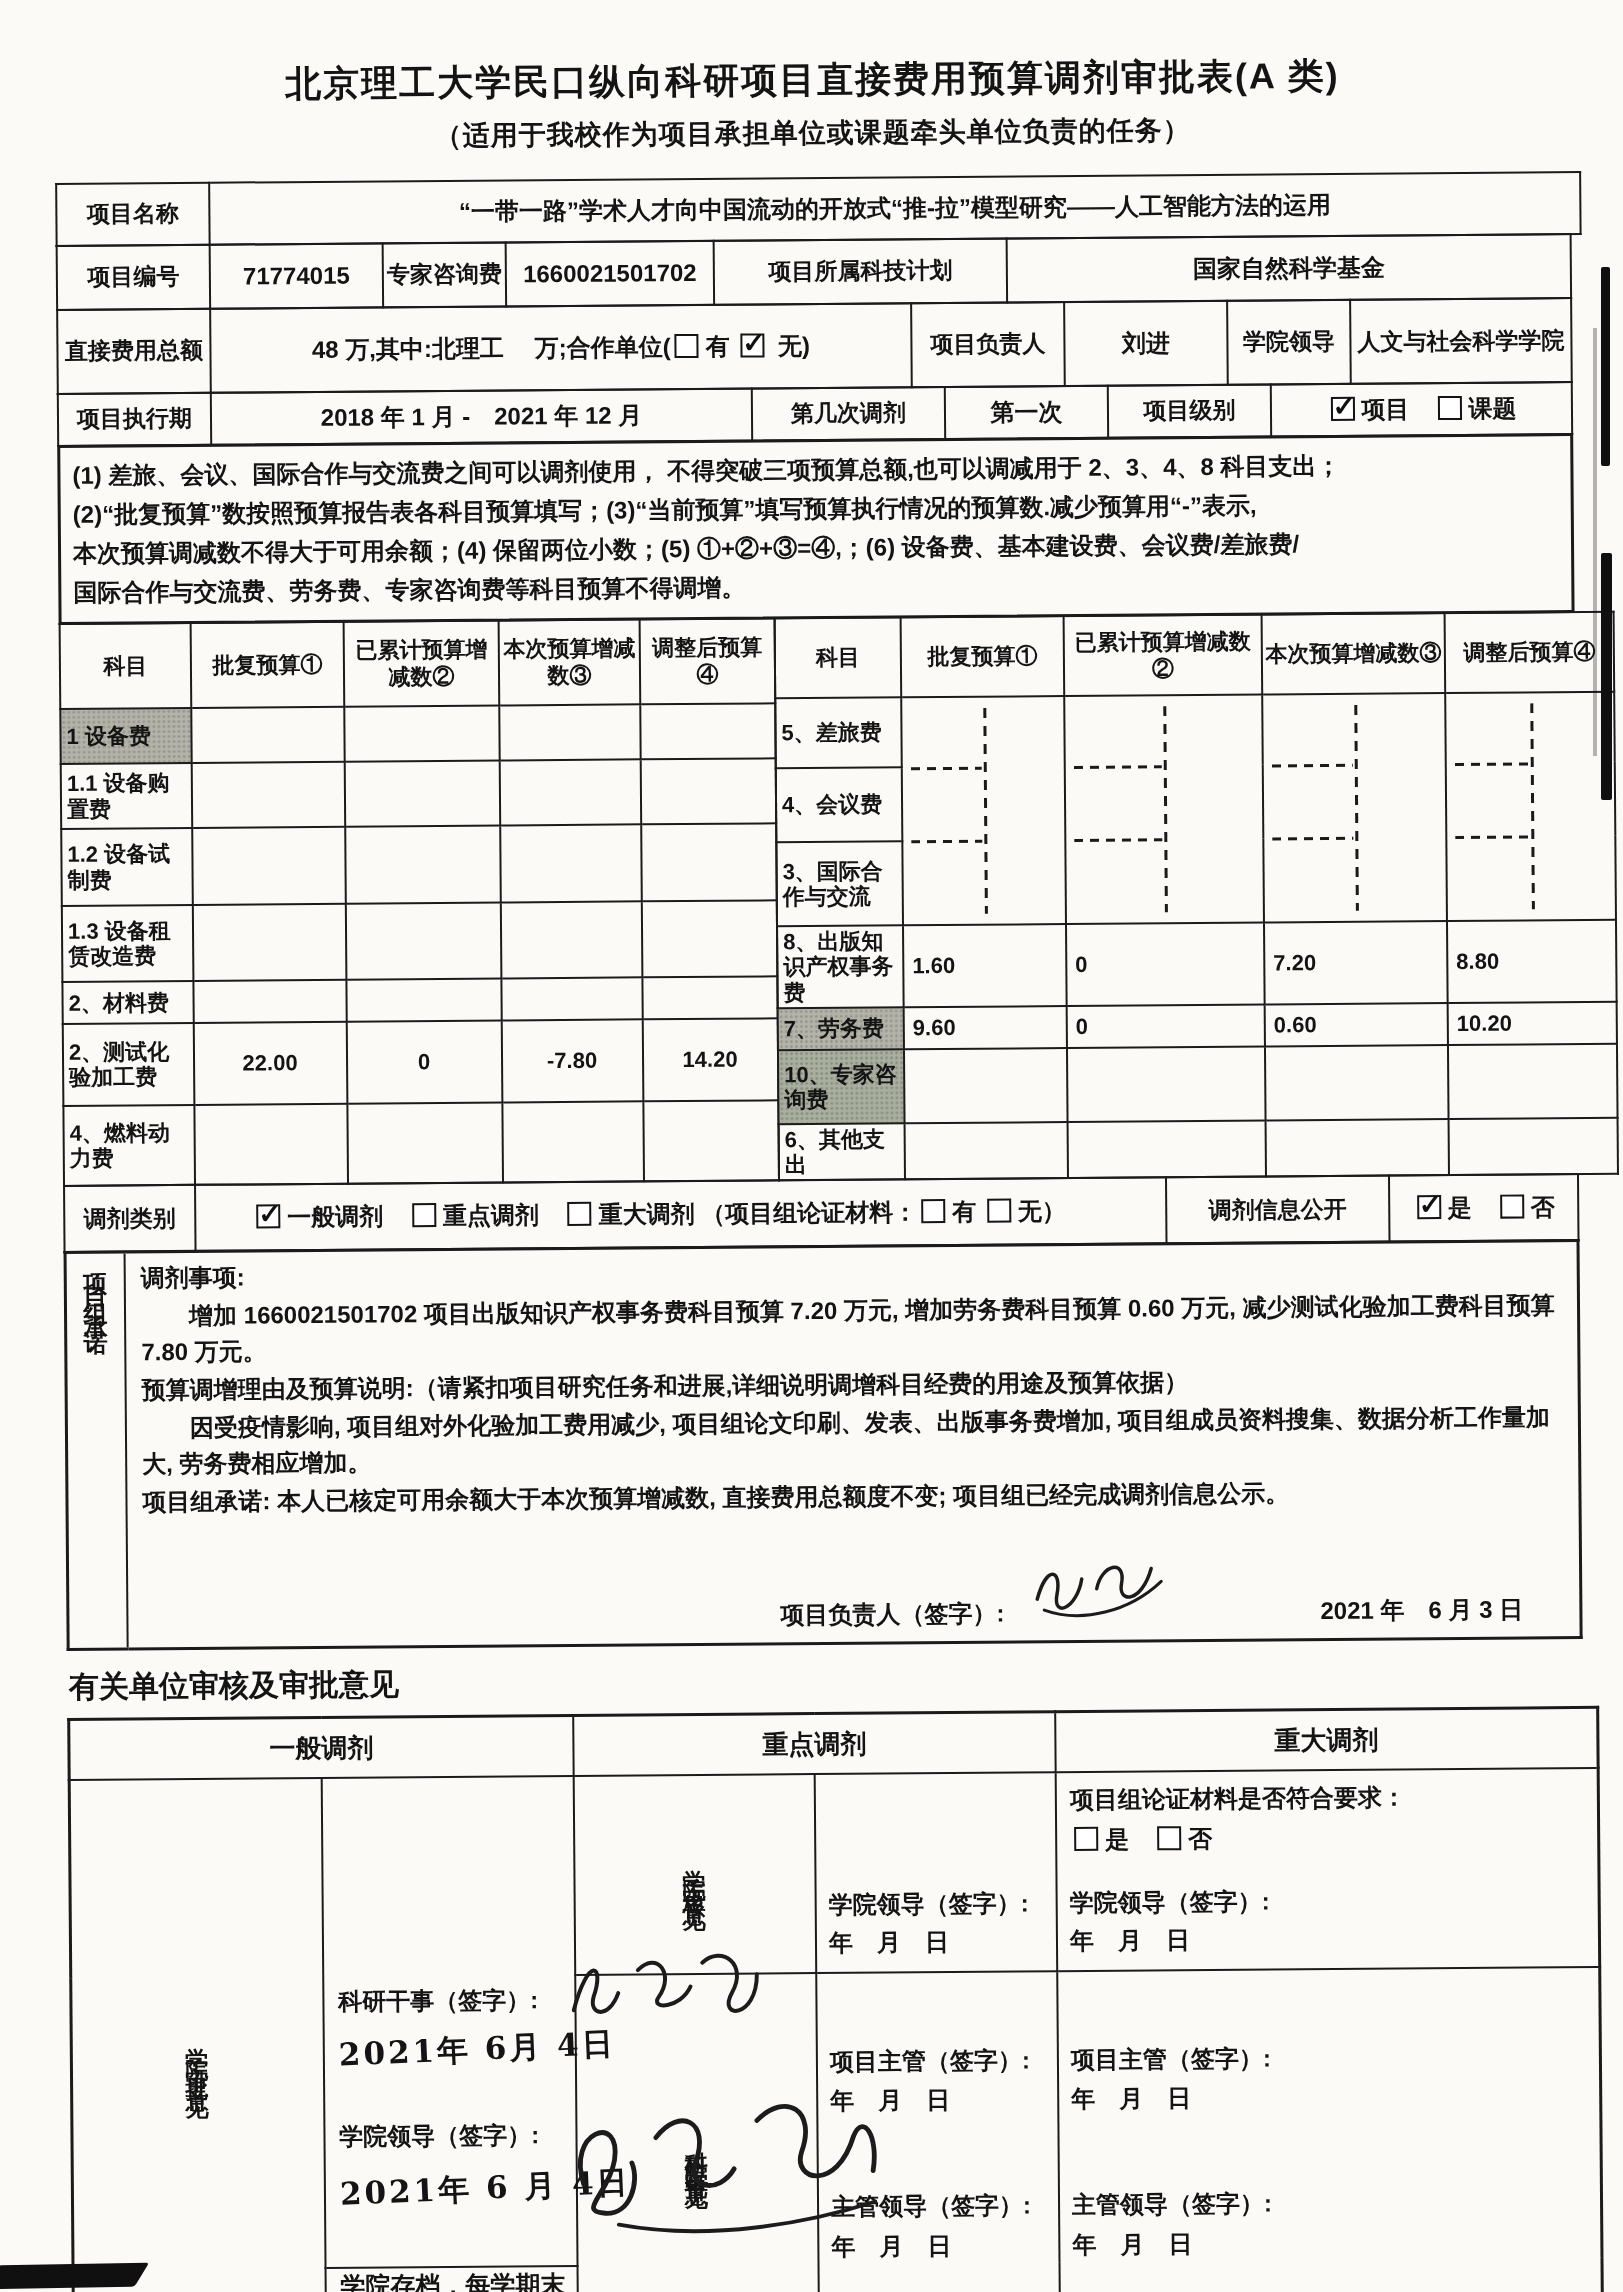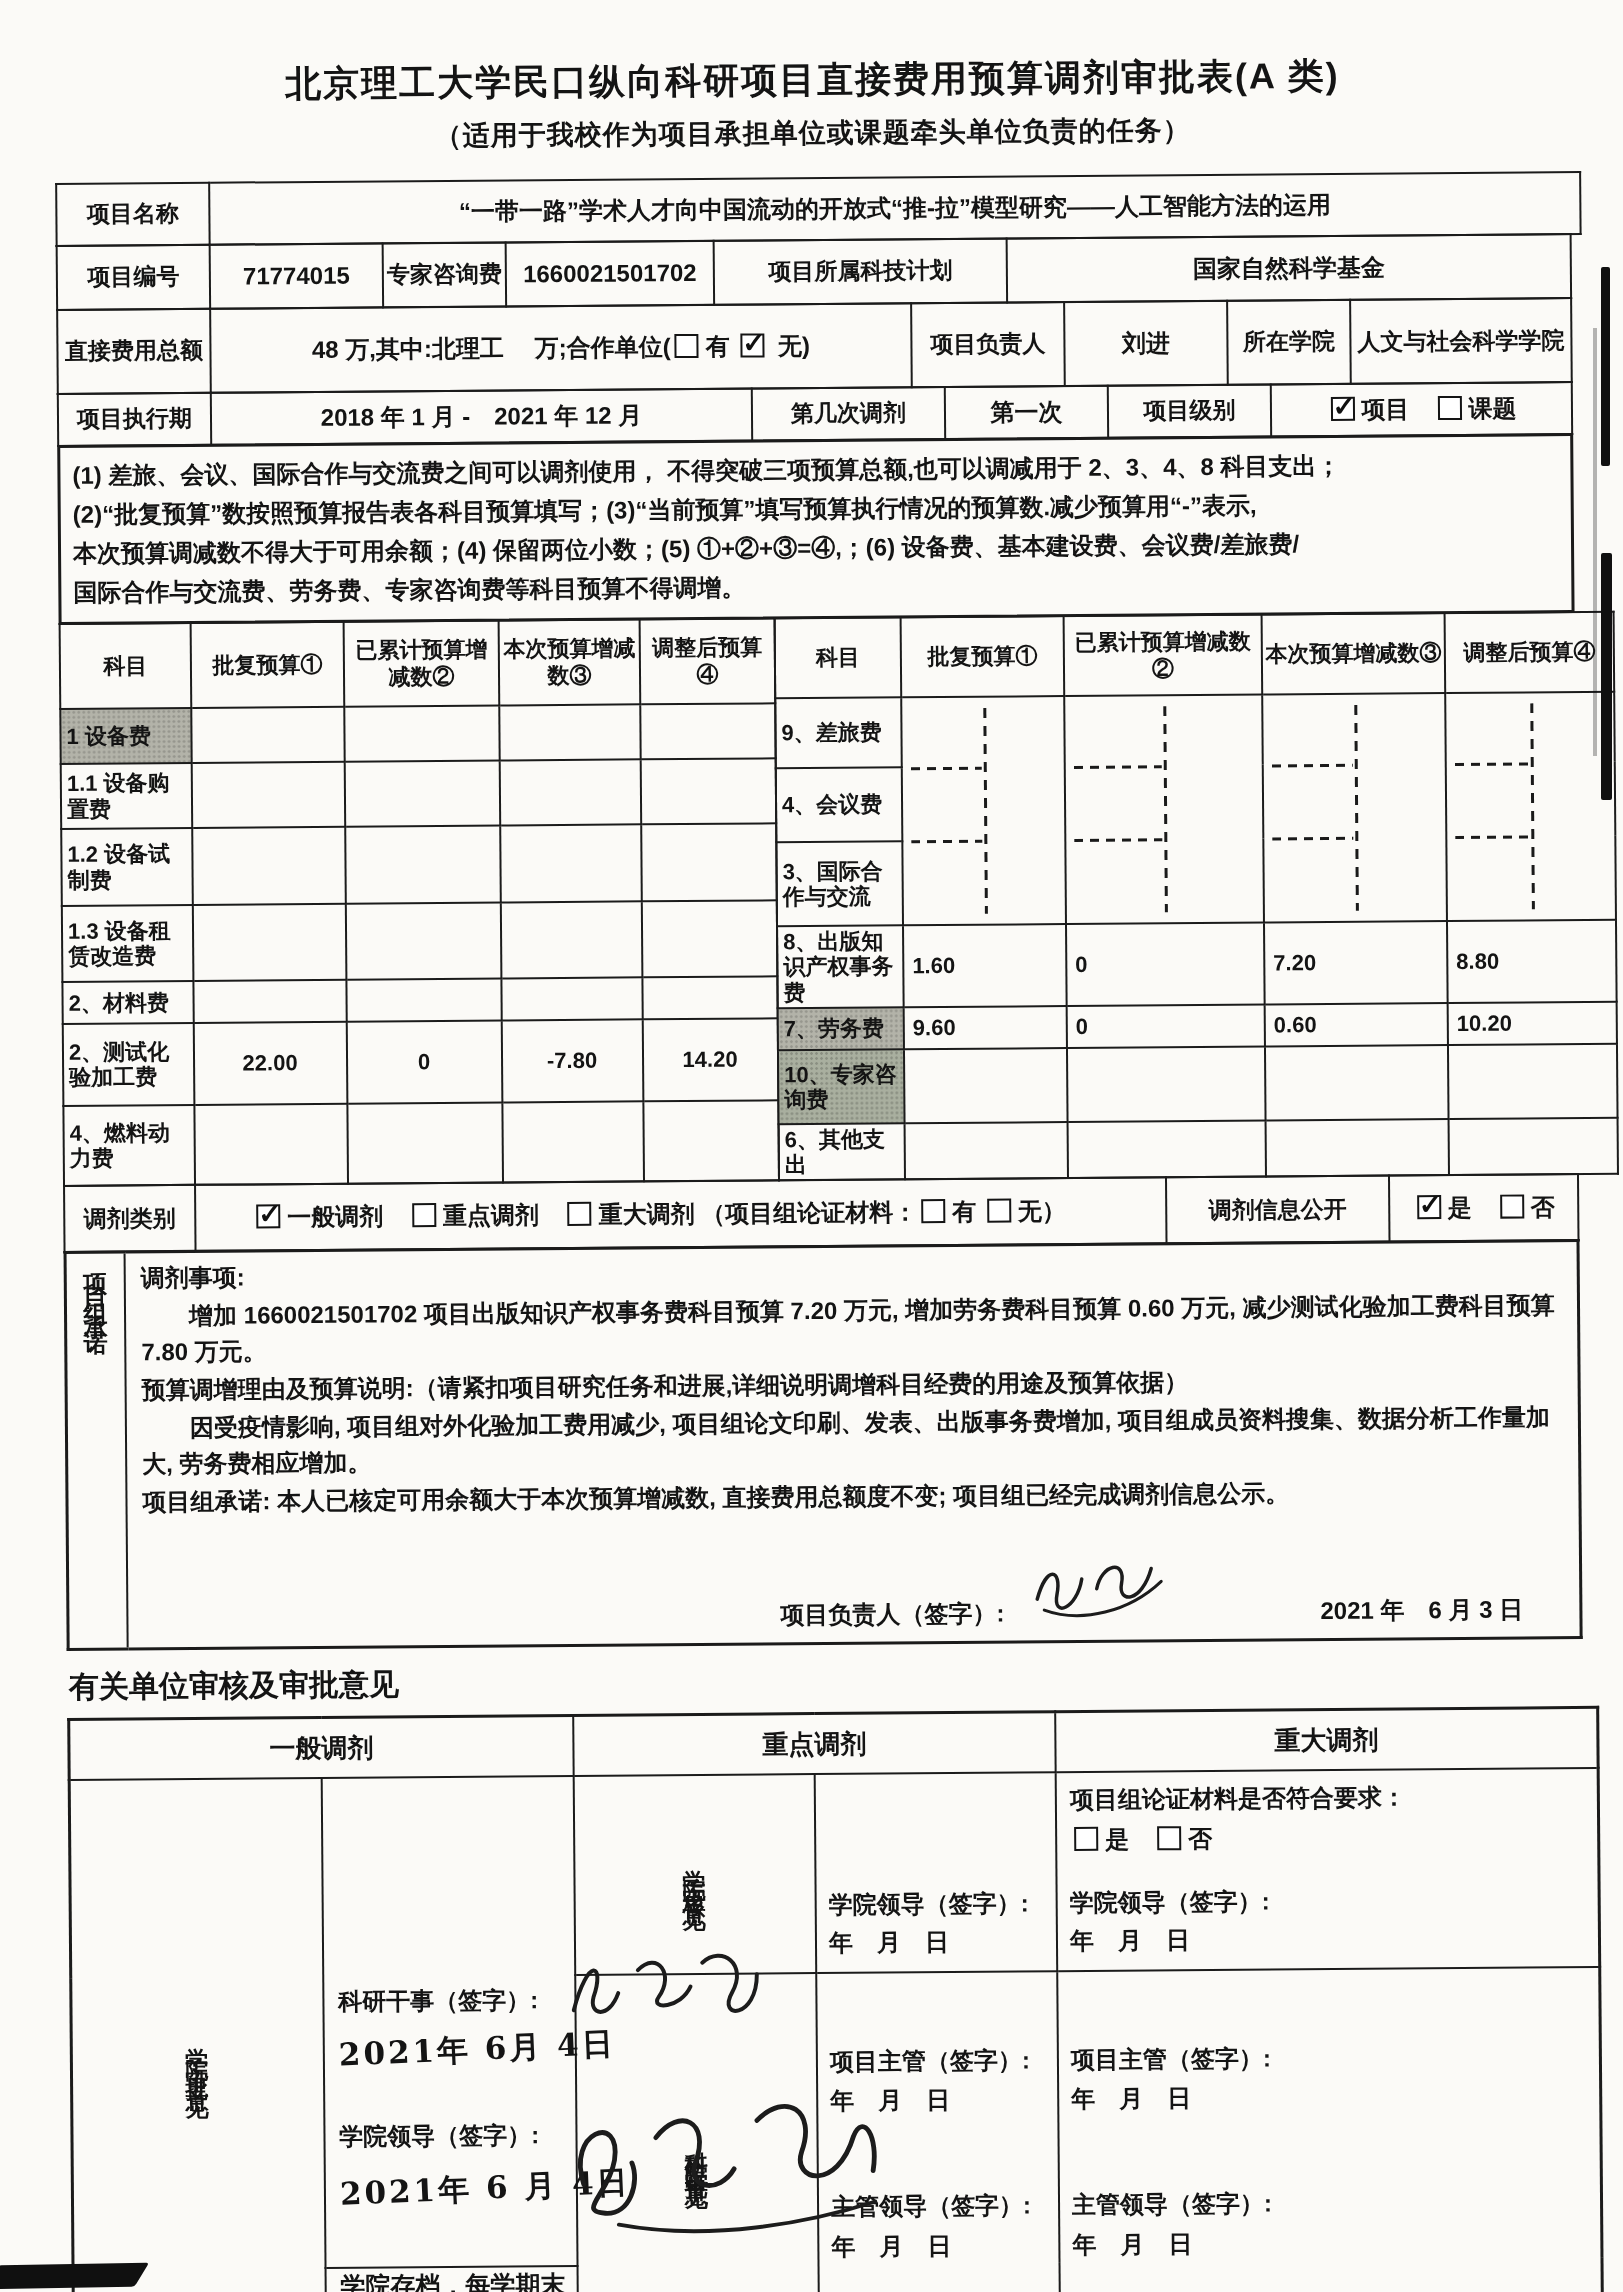--- a/index.html
+++ b/index.html
@@ -98,21 +98,21 @@
 
     <table class="stack" style="width:1516px;">
       <tbody>
           <tr style="height:84px;">
         <td style="width:149px;" class="lbl">直接费用总额</td>
         <td style="width:697px;" class="val ctr">
           <span>48 万,其中:北理工　 万;合作单位(</span><span class="cb"></span><span>有</span> <span class="cb checked"></span> <span>无)</span>
         </td>
         <td style="width:149px;" class="lbl">项目负责人</td>
         <td style="width:159px;" class="val ctr">刘进</td>
-        <td style="width:119px;" class="lbl">所在学院</td>
+        <td style="width:119px;" class="lbl">学院领导</td>
         <td class="val ctr" style="font-size:23px;">人文与社会科学学院</td>
       </tr>
     </tbody>
       </table>
 
     <table class="stack" style="width:1516px;">
       <tbody>
           <tr style="height:52px;">
         <td style="width:149px;" class="lbl">项目执行期</td>
         <td style="width:537px;" class="val ctr">2018 年 1 月 -　2021 年 12 月</td>
@@ -198,21 +198,21 @@
       <table style="width:820px;margin-left:-2px;">
         <tbody>
             <tr class="bhead">
           <td style="width:122px;">科目</td>
           <td style="width:159px;">批复预算①</td>
           <td style="width:194px;">已累计预算增减数②</td>
           <td style="width:179px;">本次预算增减数③</td>
           <td style="width:165px;">调整后预算④</td>
         </tr>
         <tr style="height:70px;">
-          <td class="rowlbl">9、差旅费</td>
+          <td class="rowlbl">5、差旅费</td>
           <td rowspan="3" class="dashcell">
                 <div class="dv"></div>
                 <div class="dh dh1"></div>
                 <div class="dh dh2"></div>
               </td>
           <td rowspan="3" class="dashcell">
                 <div class="dv"></div>
                 <div class="dh dh1"></div>
                 <div class="dh dh2"></div>
               </td>

